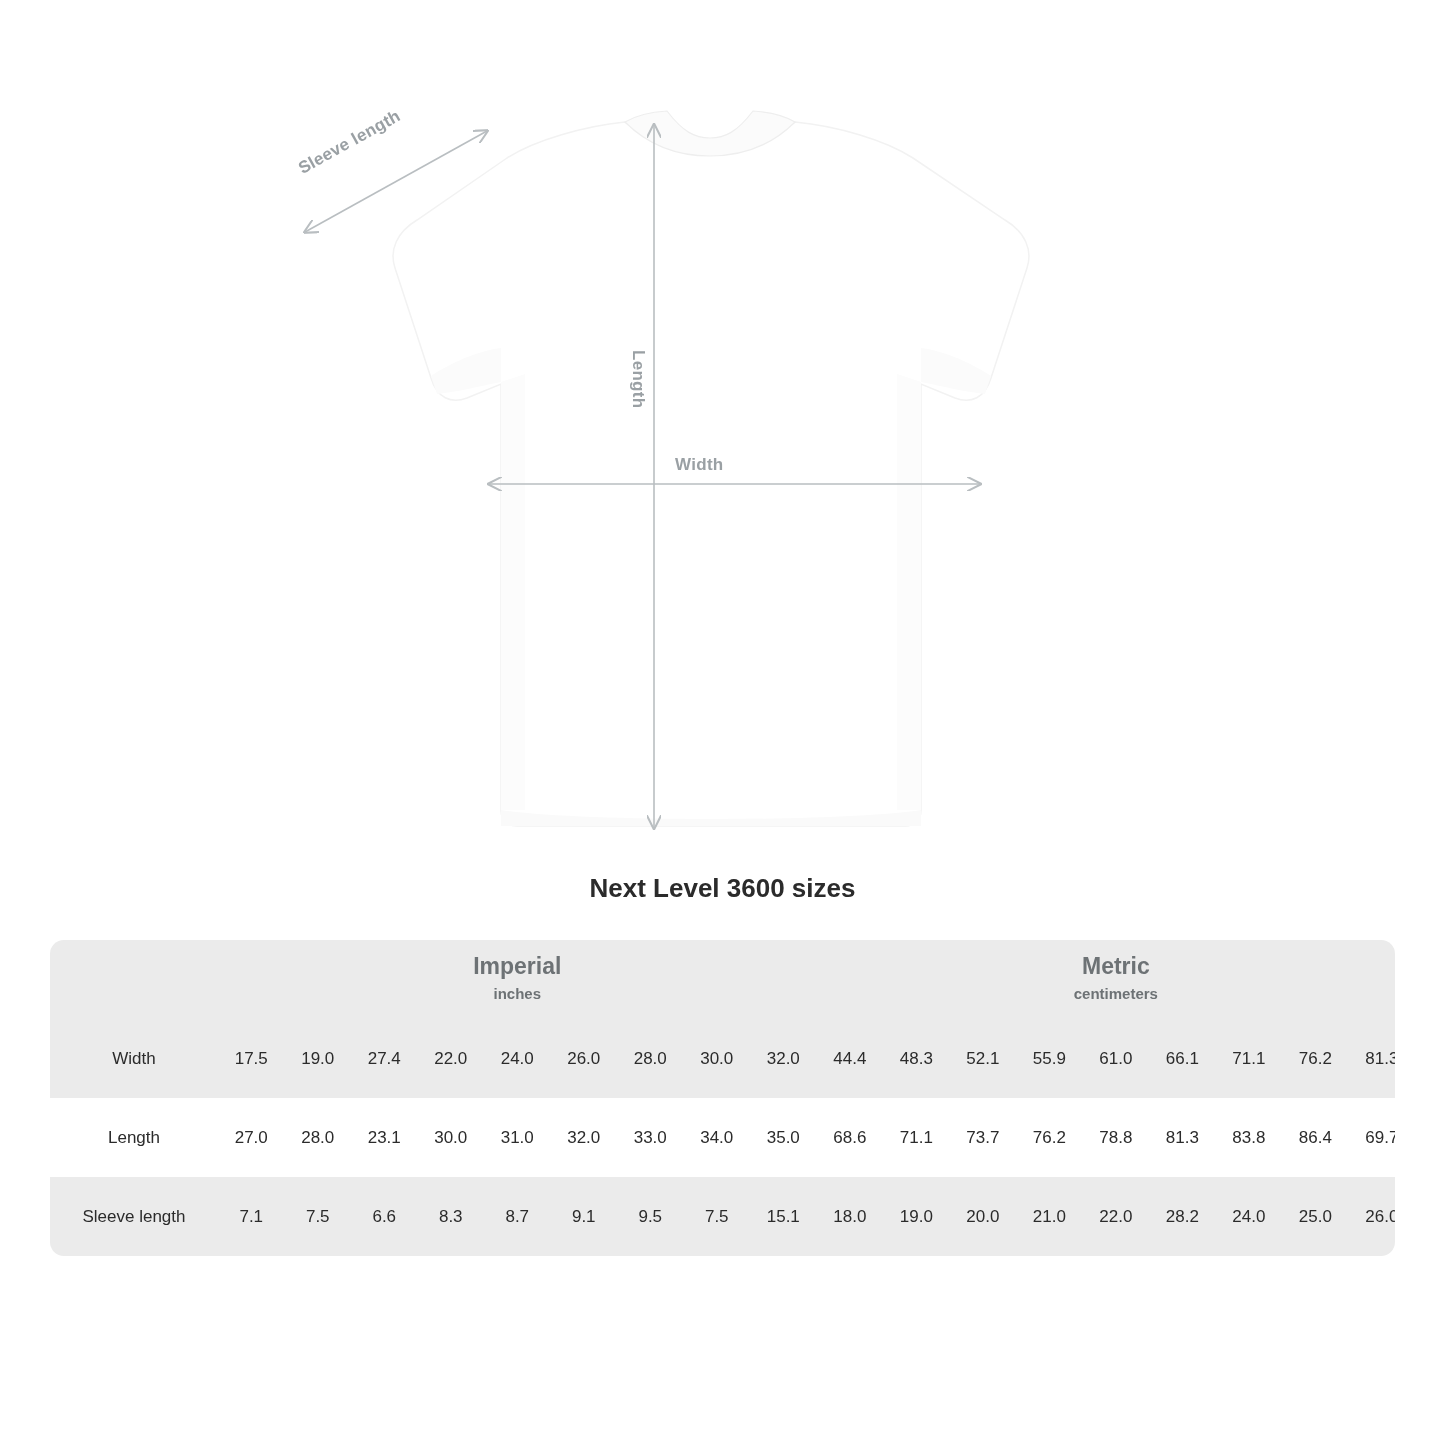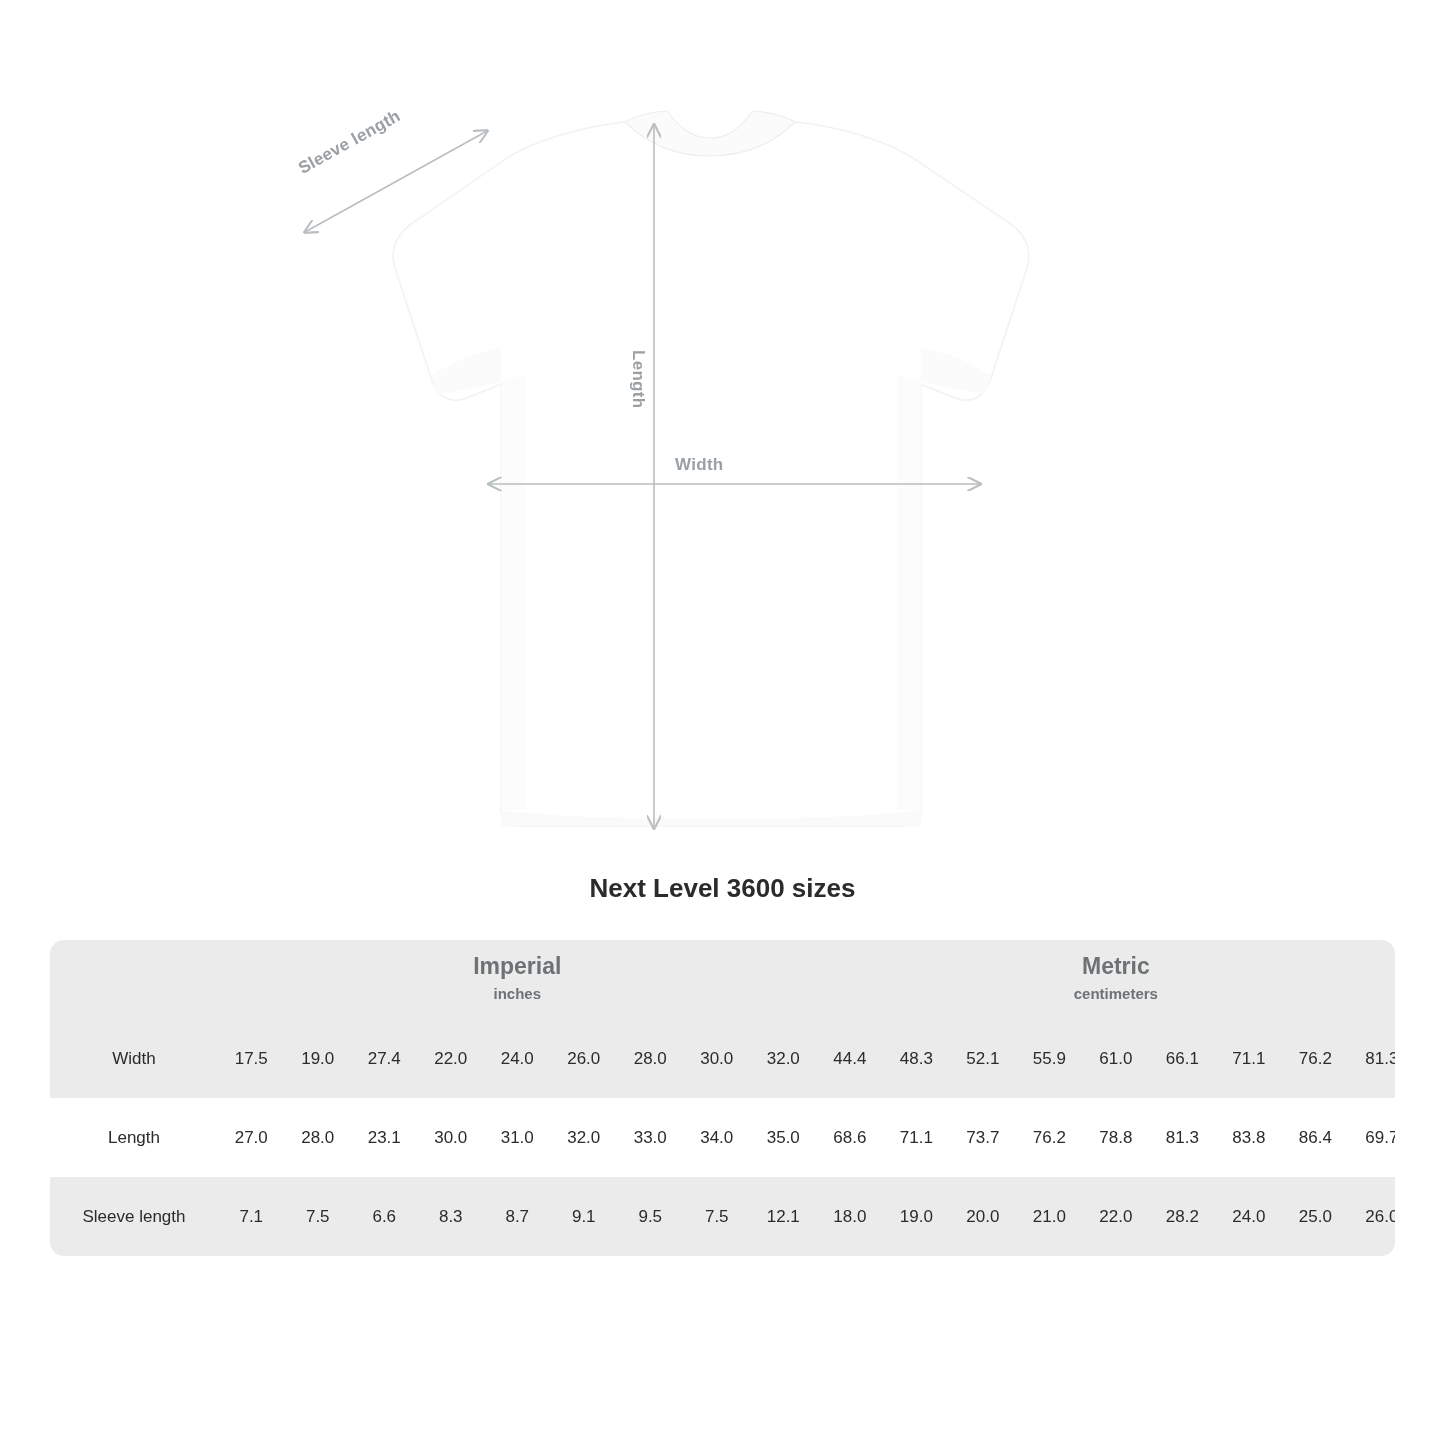--- a/index.html
+++ b/index.html
@@ -262,21 +262,21 @@
         <tr>
           <td class="bg-grey row-head">Sleeve length</td>
           <td class="bg-grey">7.1</td>
           <td class="bg-grey">7.5</td>
           <td class="bg-grey">6.6</td>
           <td class="bg-grey">8.3</td>
           <td class="bg-grey">8.7</td>
           <td class="bg-grey">9.1</td>
           <td class="bg-grey">9.5</td>
           <td class="bg-grey">7.5</td>
-          <td class="bg-grey">12.1</td>
+          <td class="bg-grey">15.1</td>
           <td class="bg-grey">18.0</td>
           <td class="bg-grey">19.0</td>
           <td class="bg-grey">20.0</td>
           <td class="bg-grey">21.0</td>
           <td class="bg-grey">22.0</td>
           <td class="bg-grey">28.2</td>
           <td class="bg-grey">24.0</td>
           <td class="bg-grey">25.0</td>
           <td class="bg-grey">26.0</td>
         </tr>

